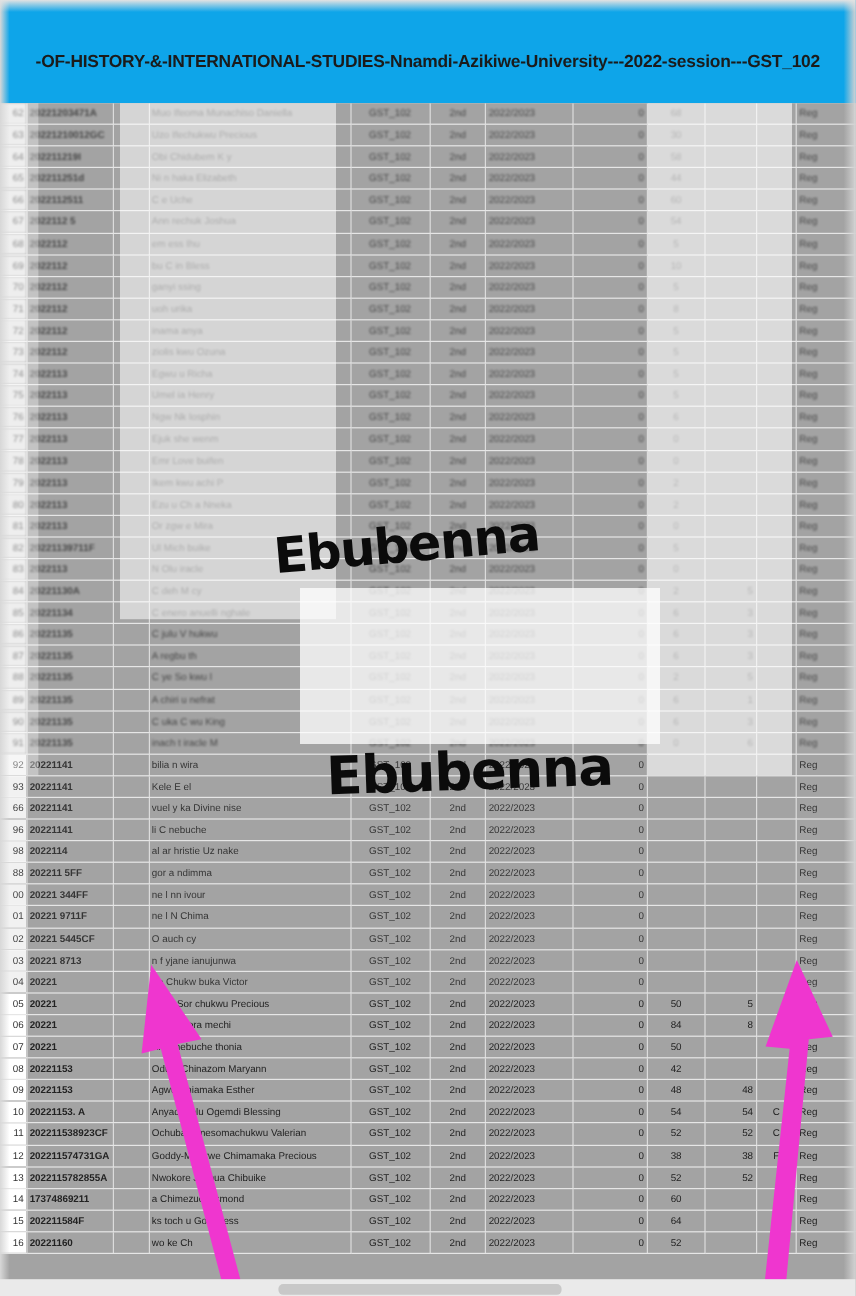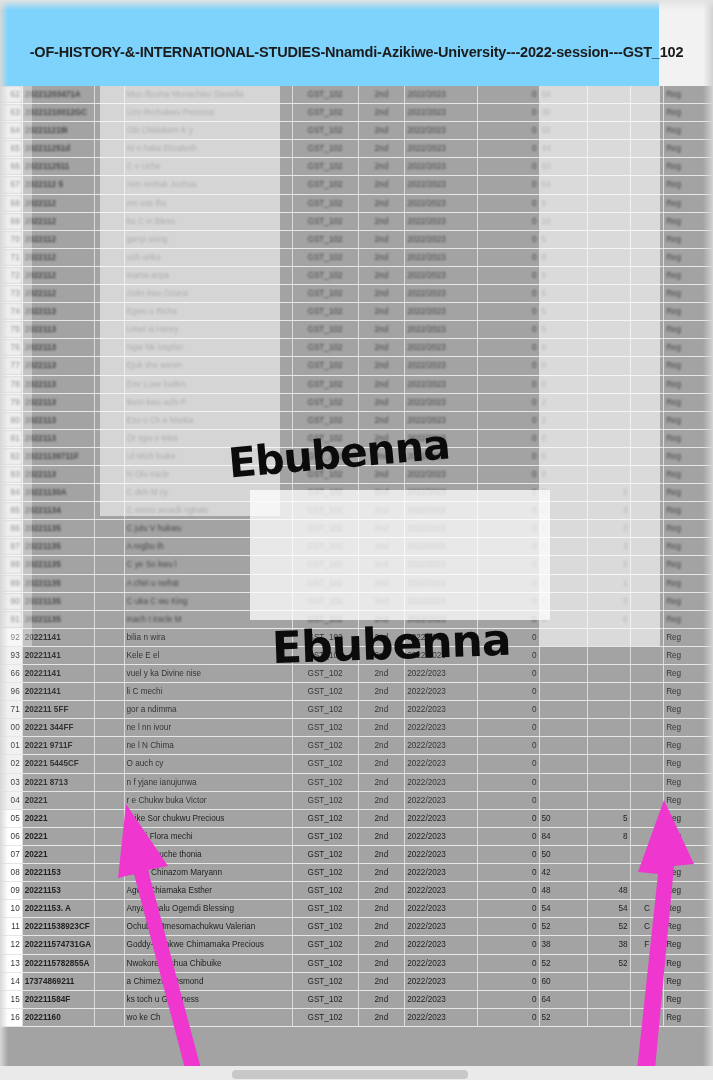--- a/index.html
+++ b/index.html
@@ -9,22 +9,22 @@
     font-family:"Liberation Sans", sans-serif;
     overflow:hidden;
     position:relative;
   }
   .page{
     position:absolute;inset:0;
     background:#f2f2f2;
   }
   
   .header-band{
-    position:absolute;left:0;top:0;width:659px;height:86px;
-    background:#7dd3fc;
+    position:absolute;left:0;top:0;width:713px;height:86px;
+    background:#0ea5e9;
   }
   .header-title{
     position:absolute;left:-4px;top:44px;width:721px;
     text-align:center;
     font-size:14.5px;
     font-weight:600;
     color:#1b1b1b;
     white-space:nowrap;
     letter-spacing:-0.2px;
   }
@@ -52,21 +52,21 @@
     vertical-align:middle;
   }
   .c-rownum{width:16px;text-align:right;color:#333;border-right:1px solid #d4d4d4;background:#fff;}
   .c-id{width:62px;text-align:left;font-weight:bold;}
   .c-blank1{width:22px;}
   .c-name{width:150px;text-align:left;}
   .c-course{width:56px;text-align:center;}
   .c-sem{width:38px;text-align:center;}
   .c-session{width:62px;text-align:left;}
   .c-zero{width:52px;text-align:right;padding-right:10px;}
-  .c-score{width:40px;text-align:left;padding-right:10px;}
+  .c-score{width:40px;text-align:center;padding-right:10px;}
   .c-extra{width:34px;text-align:right;padding-right:6px;}
   .c-grade{width:26px;text-align:center;}
   .c-reg{width:40px;text-align:left;padding-left:6px;}
 
   
   .fuzzy{
     filter:blur(1.1px);
     opacity:.72;
   }
   .fuzzy2{
@@ -587,32 +587,46 @@
             <td class="c-zero">0</td>
             <td class="c-score"></td>
             <td class="c-extra"></td>
             <td class="c-grade"></td>
             <td class="c-reg">Reg</td>
           </tr>
           <tr class="fuzzy2">
             <td class="c-rownum">96</td>
             <td class="c-id">20221141</td>
             <td class="c-blank1"></td>
-            <td class="c-name">li C mechi</td>
-            <td class="c-course">GST_102</td>
-            <td class="c-sem">2nd</td>
-            <td class="c-session">2022/2023</td>
-            <td class="c-zero">0</td>
-            <td class="c-score"></td>
-            <td class="c-extra"></td>
-            <td class="c-grade"></td>
-            <td class="c-reg">Reg</td>
-          </tr>
-          <tr class="fuzzy2">
-            <td class="c-rownum">71</td>
+            <td class="c-name">li C nebuche</td>
+            <td class="c-course">GST_102</td>
+            <td class="c-sem">2nd</td>
+            <td class="c-session">2022/2023</td>
+            <td class="c-zero">0</td>
+            <td class="c-score"></td>
+            <td class="c-extra"></td>
+            <td class="c-grade"></td>
+            <td class="c-reg">Reg</td>
+          </tr>
+          <tr class="fuzzy2">
+            <td class="c-rownum">98</td>
+            <td class="c-id">2022114</td>
+            <td class="c-blank1"></td>
+            <td class="c-name">al ar hristie Uz nake</td>
+            <td class="c-course">GST_102</td>
+            <td class="c-sem">2nd</td>
+            <td class="c-session">2022/2023</td>
+            <td class="c-zero">0</td>
+            <td class="c-score"></td>
+            <td class="c-extra"></td>
+            <td class="c-grade"></td>
+            <td class="c-reg">Reg</td>
+          </tr>
+          <tr class="fuzzy2">
+            <td class="c-rownum">88</td>
             <td class="c-id">202211 5FF</td>
             <td class="c-blank1"></td>
             <td class="c-name">gor a ndimma</td>
             <td class="c-course">GST_102</td>
             <td class="c-sem">2nd</td>
             <td class="c-session">2022/2023</td>
             <td class="c-zero">0</td>
             <td class="c-score"></td>
             <td class="c-extra"></td>
             <td class="c-grade"></td>

